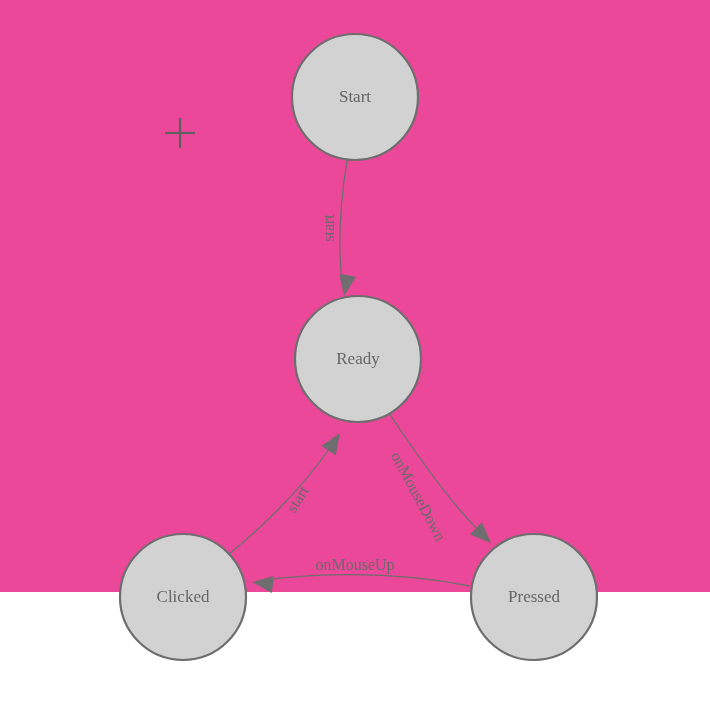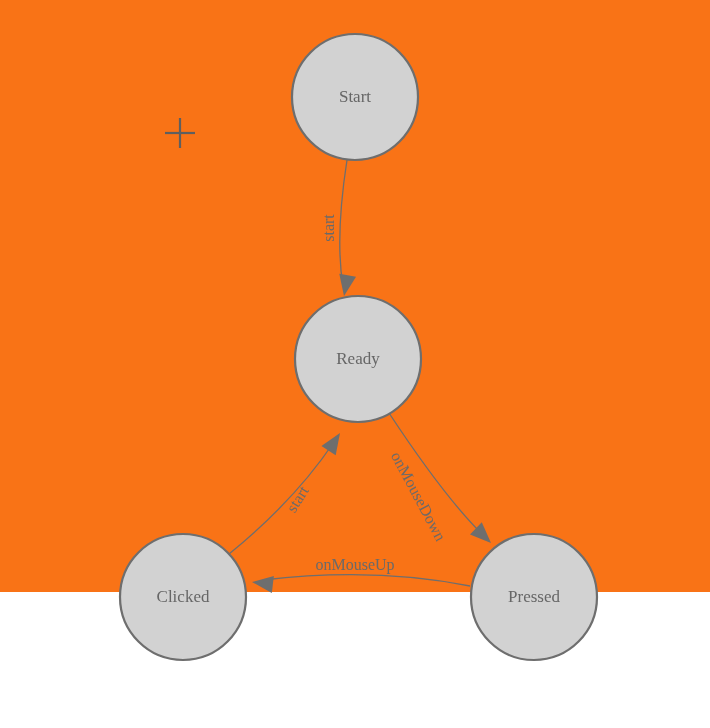--- a/index.html
+++ b/index.html
@@ -10,21 +10,21 @@
   body {
     width: 710px;
     height: 728px;
     overflow: hidden;
     font-family: "Liberation Serif", "DejaVu Serif", serif;
   }
   #diagram-canvas {
     position: relative;
     width: 710px;
     height: 592px;
-    background: #f97316;
+    background: #ec4899;
   }
   svg#graph {
     display: block;
     width: 710px;
     height: 728px;
   }
   .node-circle {
     fill: #d2d2d2;
     stroke: #6e6e6e;
     stroke-width: 2.2;

